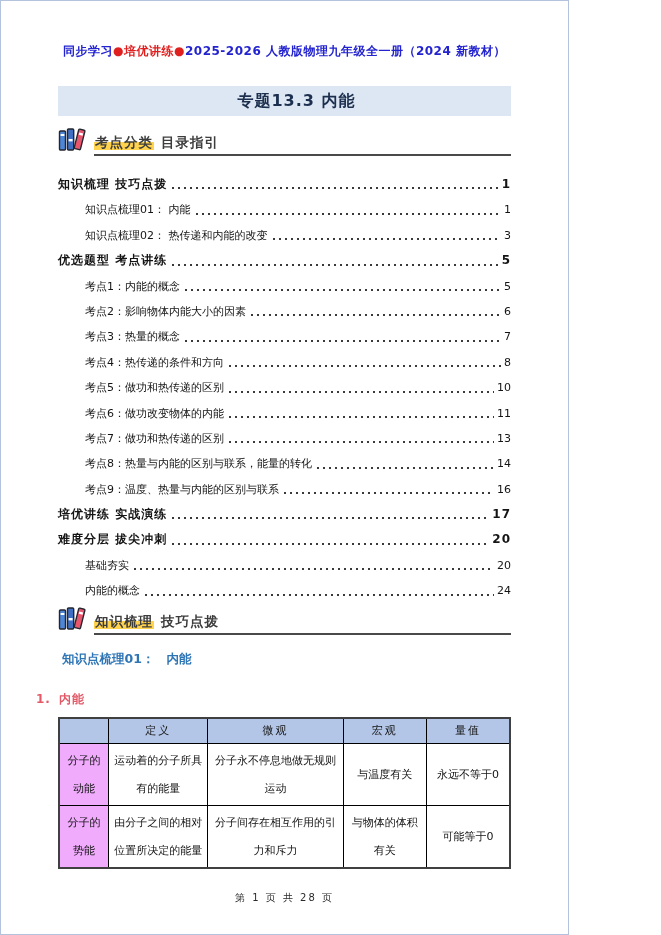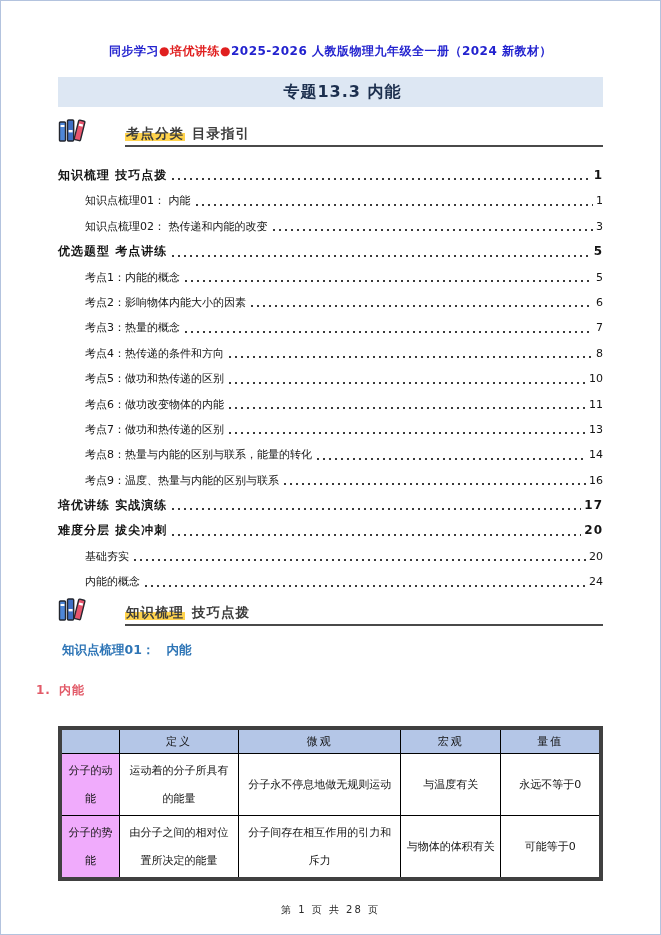--- a/index.html
+++ b/index.html
@@ -4,39 +4,39 @@
 <style>
   * { margin: 0; padding: 0; box-sizing: border-box; }
   html, body { background: #ffffff; }
   body {
     width: 661px; height: 935px;
     font-family: "DejaVu Sans", "Liberation Sans", sans-serif;
     color: #111;
     position: relative;
   }
   .page {
-    width: 661px; height: 935px;
+    width: 569px; height: 935px;
     border: 1px solid #b3c3de;
     padding: 42px 57px 0 57px;
     background: #fff;
     overflow: hidden;
   }
   
   .doc-header {
     text-align: center;
     font-size: 12px;
     font-weight: bold;
     letter-spacing: 0.5px;
     white-space: nowrap;
   }
   .doc-header .blue { color: #2323cf; }
   .doc-header .red  { color: #e01f1f; }
 
   .title-bar {
-    margin-top: 17px;
+    margin-top: 26px;
     background: #dde7f3;
     height: 30px;
     display: flex; align-items: center; justify-content: center; padding-left: 24px;
   }
   .title-bar .title-text {
     font-size: 16px; font-weight: bold; color: #1c2f4e; letter-spacing: 1px;
   }
   .subtitle {
     margin-top: 8px;
     text-align: center;
@@ -45,21 +45,20 @@
     font-weight: bold;
     color: #cc2f9a;
     letter-spacing: 1px;
   }
 
   
   .sec-header {
     margin-top: 11px;
     display: flex;
     align-items: flex-end;
-    gap: 31px;
   }
   .sec-header .books-icon { flex: 0 0 auto; margin-right: 6px; display: block; }
   .sec-title-wrap {
     flex: 1;
     border-bottom: 2px solid #4a4a4a;
     padding-bottom: 2px;
     font-size: 13.5px;
     font-weight: bold;
     color: #3d3d3d;
     letter-spacing: 1px;
@@ -110,26 +109,26 @@
     font-size: 12px;
     font-weight: bold;
     color: #e25a68;
     margin-left: -22px;
     letter-spacing: 1px;
   }
   .item-title .no { margin-right: 8px; }
 
   
   table.k-table {
-    margin-top: 27px;
+    margin-top: 9px;
     width: 100%;
     border-collapse: collapse;
     table-layout: fixed;
     font-size: 11px;
-    border: 4px solid #404040;
+    border: 2px solid #404040;
   }
   table.k-table th, table.k-table td {
     border: 1px solid #000;
     text-align: center;
     vertical-align: middle;
     padding: 3px 5px;
     font-weight: normal;
     color: #131313;
   }
   table.k-table thead th {

